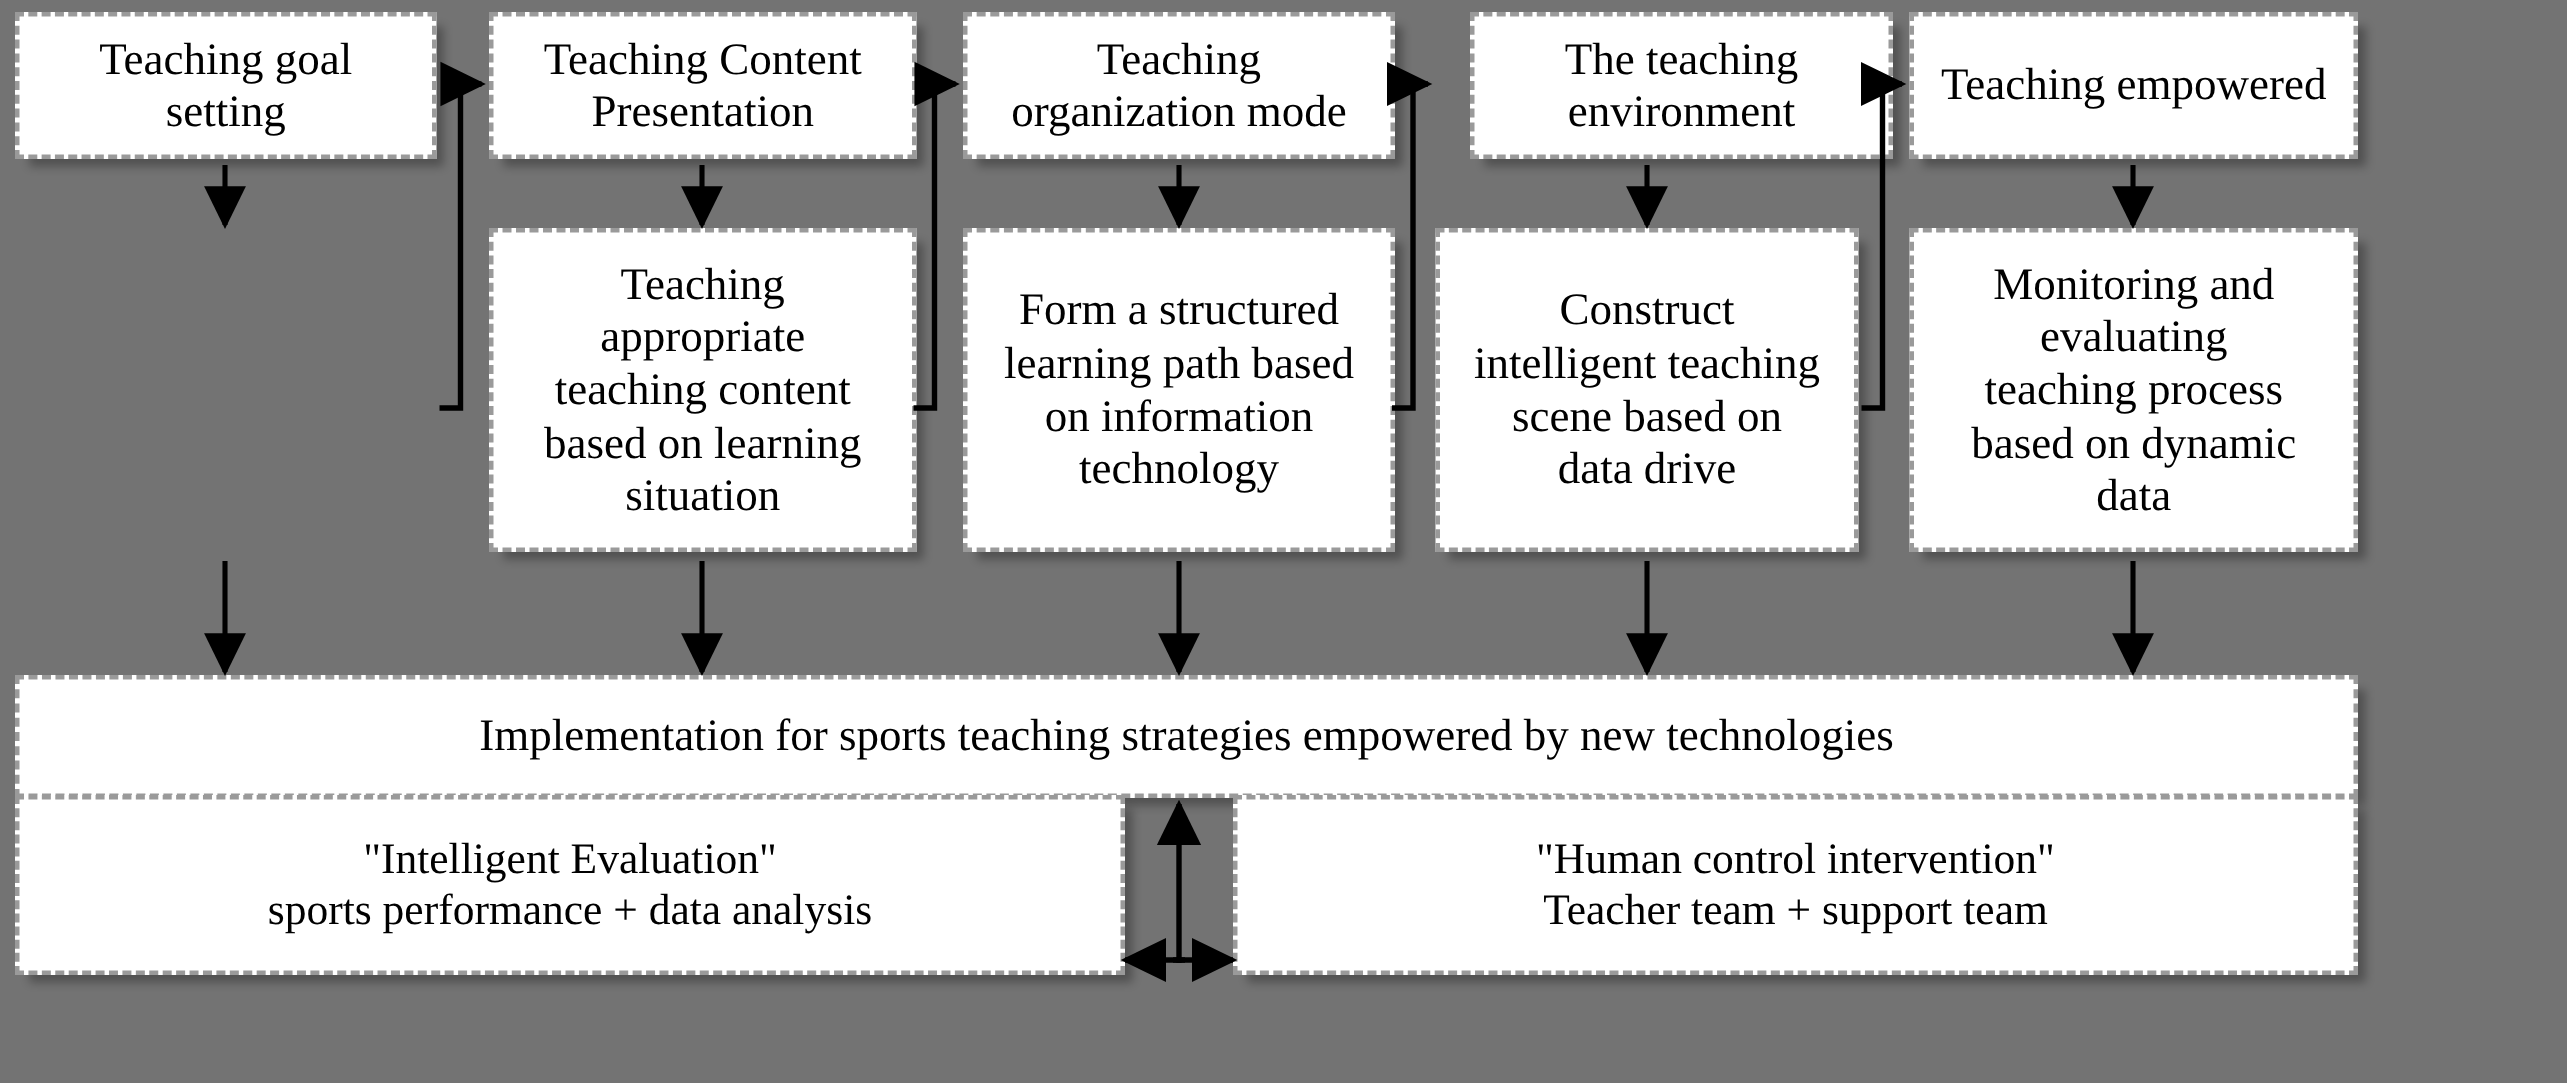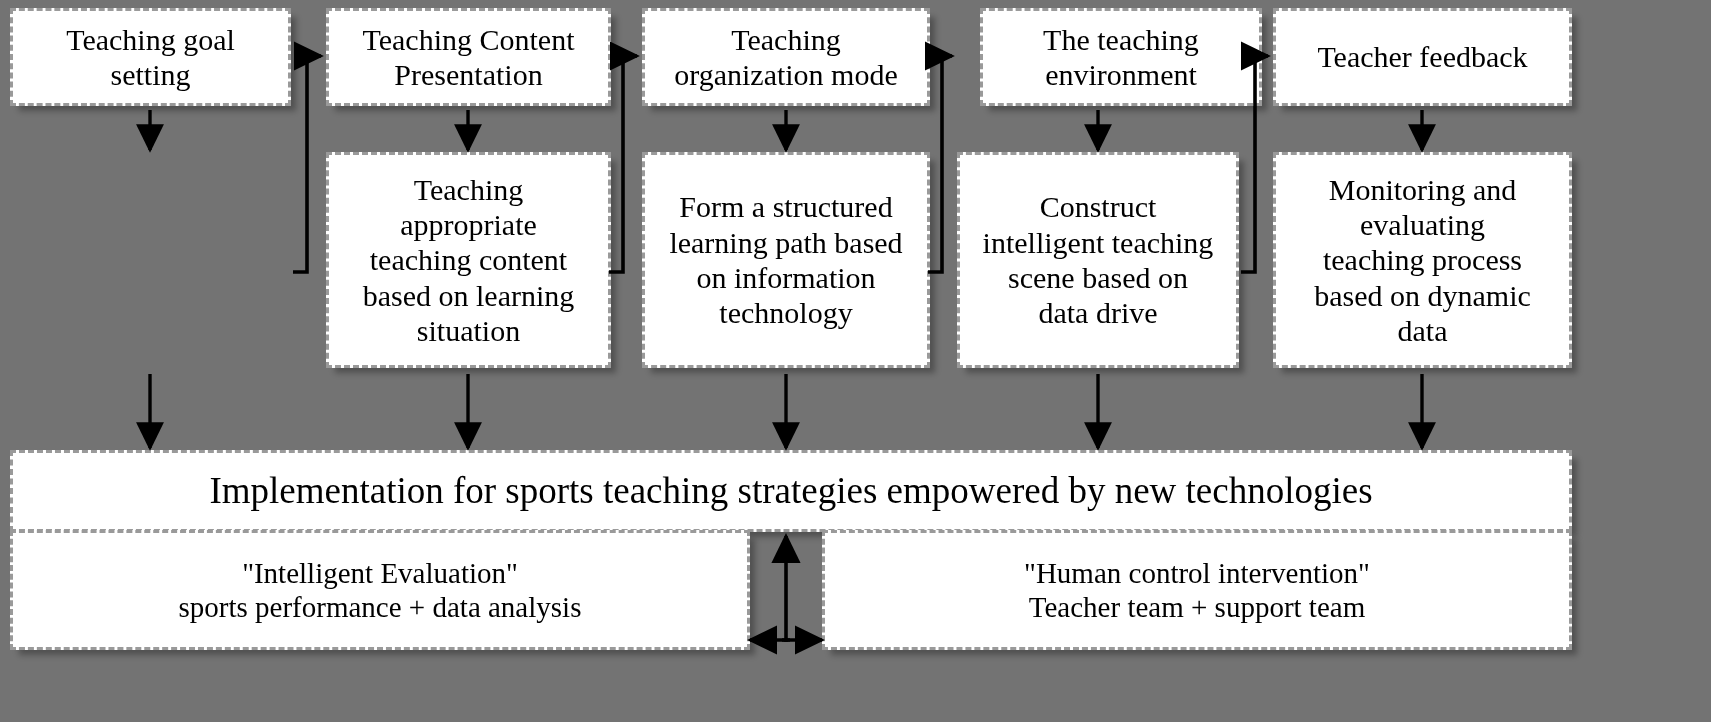--- a/index.html
+++ b/index.html
@@ -29,21 +29,21 @@
     box-shadow: 7px 7px 6px -2px rgba(0,0,0,0.30);
   }
   .box-text {
     display: block;
     width: 100%;
     padding: 0 4px;
     white-space: pre-line;
   }
   .top-box { font-size: 30px; }
   .mid-box { font-size: 30px; }
-  .banner  { font-size: 37px; }
+  .banner  { font-size: 30px; }
   .bottom-box { font-size: 29px; }
 
   
   #wires {
     position: absolute;
     left: 0; top: 0;
     width: 1711px;
     height: 722px;
     pointer-events: none;
   }
@@ -67,21 +67,21 @@
     <span class="box-text">Teaching
 organization mode</span>
   </div>
 
   <div class="box top-box" style="left:980px; top:8px; width:282px; height:98px;">
     <span class="box-text">The teaching
 environment</span>
   </div>
 
   <div class="box top-box" style="left:1273px; top:8px; width:299px; height:98px;">
-    <span class="box-text">Teacher feedback</span>
+    <span class="box-text">Teaching empowered</span>
   </div>
 
 
   <div class="box mid-box" style="left:326px; top:152px; width:285px; height:216px;">
     <span class="box-text">Teaching
 appropriate
 teaching content
 based on learning
 situation</span>
   </div>

